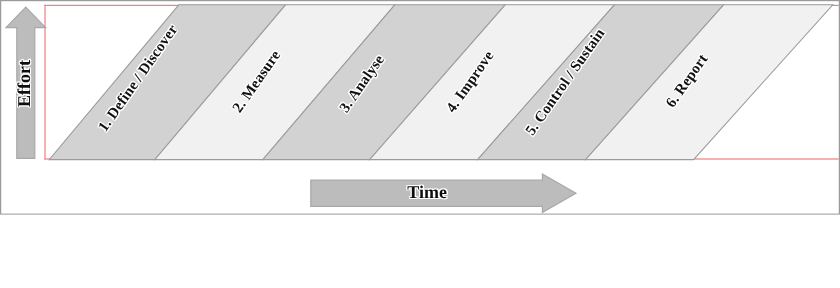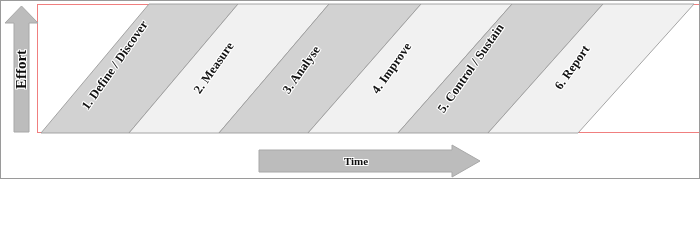--- a/index.html
+++ b/index.html
@@ -120,21 +120,21 @@
     height: 34px;
     display: flex;
     align-items: center;
     justify-content: center;
     z-index: 5;
     pointer-events: none;
   }
   #time-label span {
     font-family: "Liberation Serif", "DejaVu Serif", serif;
     font-weight: bold;
-    font-size: 11px;
+    font-size: 15px;
     color: #0d0d0d;
     white-space: nowrap;
     text-shadow:
        1px  0   0 #ffffff,
       -1px  0   0 #ffffff,
        0    1px 0 #ffffff,
        0   -1px 0 #ffffff,
        1px  1px 0 #ffffff,
       -1px -1px 0 #ffffff,
        1px -1px 0 #ffffff,

